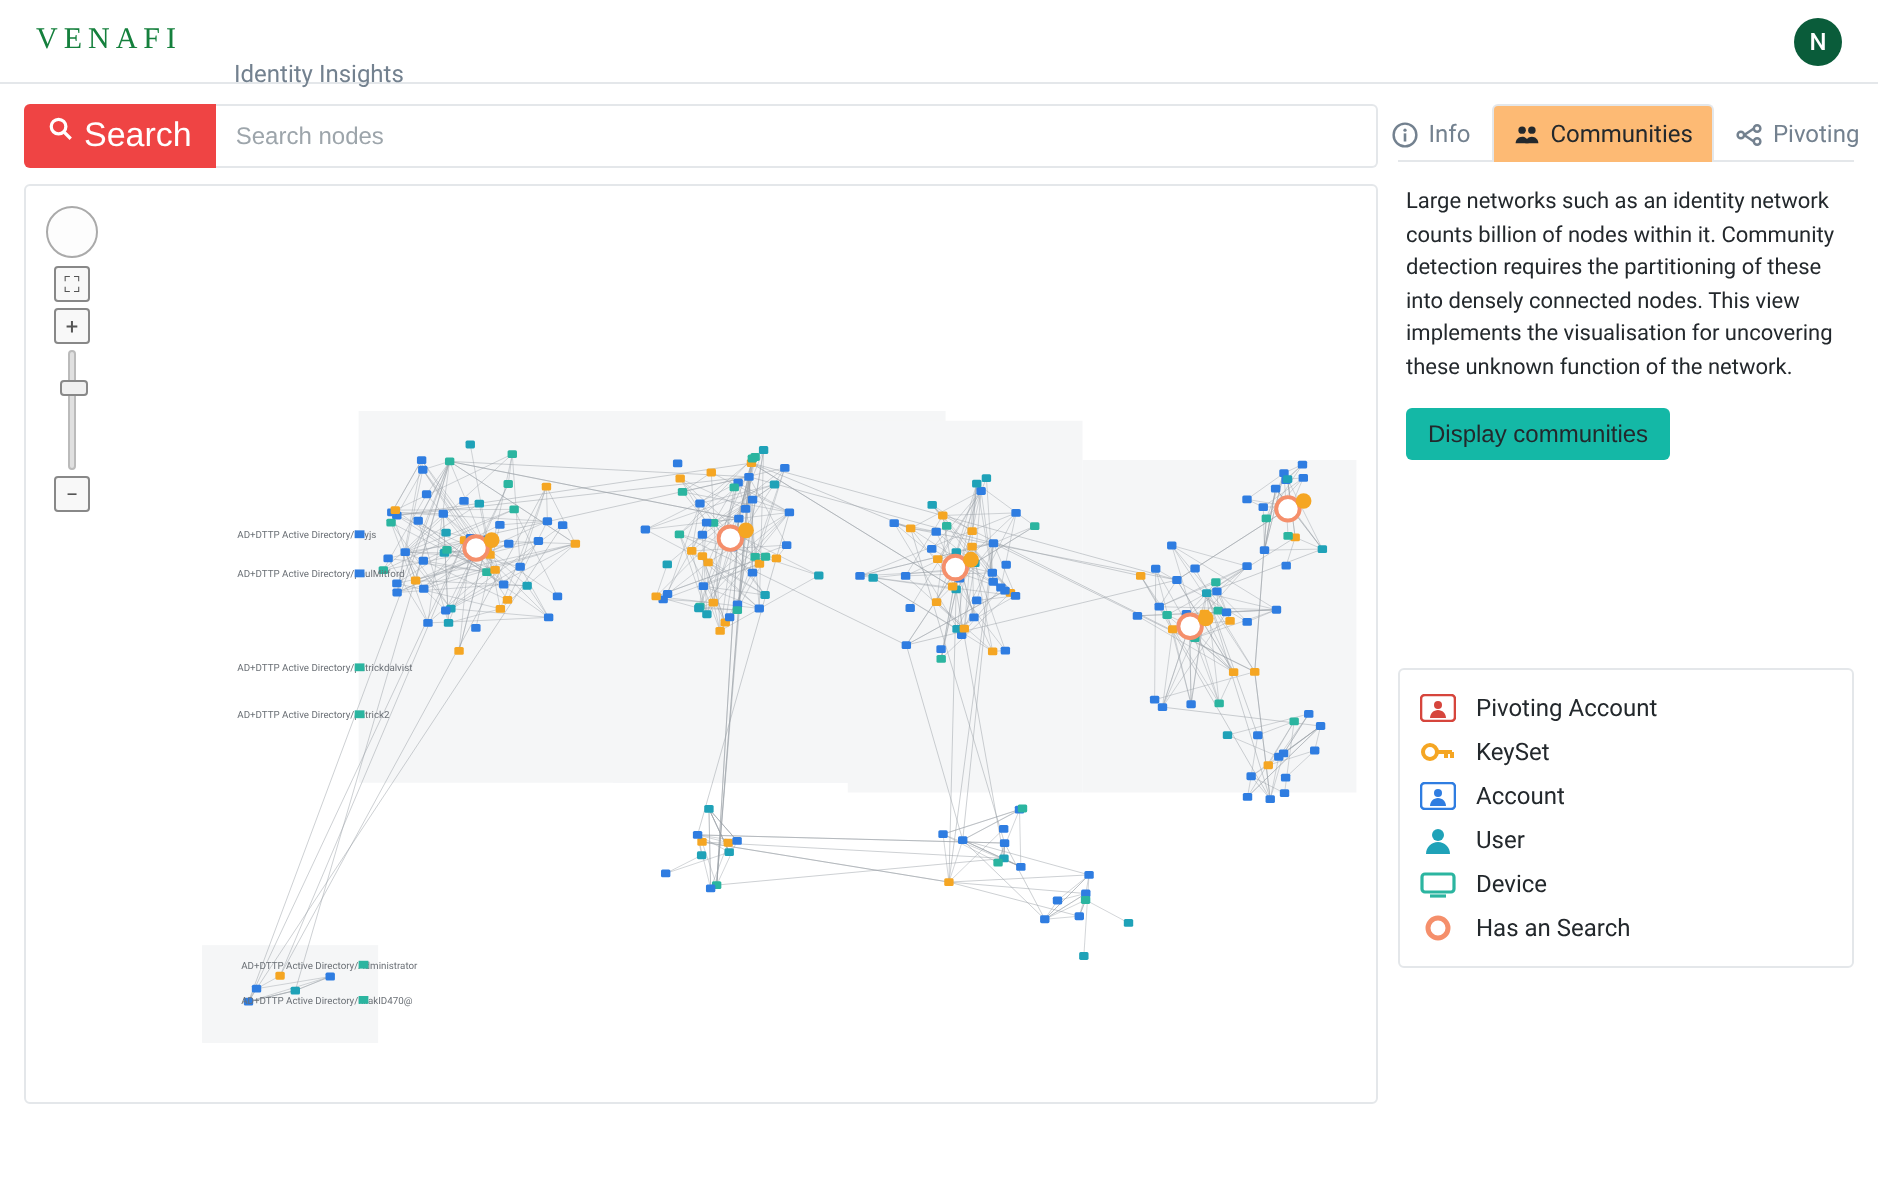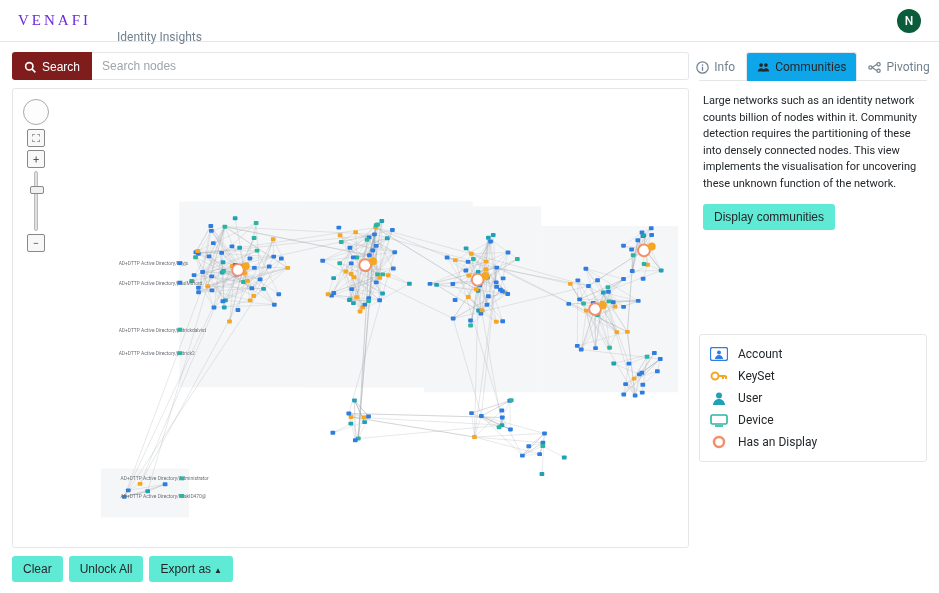--- a/index.html
+++ b/index.html
@@ -1,40 +1,40 @@
 <!DOCTYPE html>
 <html><head>
 <meta charset="utf-8">
 <style>
 * { box-sizing: border-box; margin: 0; padding: 0; }
 body { font-family: -apple-system, BlinkMacSystemFont, "Segoe UI", Roboto, sans-serif; font-size: 12px; color: #23282c; background: #fff; }
 .header { display: flex; align-items: center; padding: 8px 18px; border-bottom: 1px solid #e4e7ea; height: 42px; }
-.brand { font-family: Georgia, serif; font-weight: 500; letter-spacing: 3px; color: #6d28d9; font-size: 15px; }
+.brand { font-family: Georgia, serif; font-weight: 500; letter-spacing: 3px; color: #15803d; font-size: 15px; }
 .subtitle { margin-left: 26px; color: #73818f; font-size: 12px; margin-top: 32px; }
 .avatar { margin-left: auto; width: 24px; height: 24px; border-radius: 50%; background: #0a5c3a; color: #fff; display: flex; align-items: center; justify-content: center; font-size: 12px; font-weight: 500; }
 .content { display: flex; padding: 10px 12px 0; gap: 10px; }
 .left { flex: 1; min-width: 0; }
 .right { width: 228px; }
 .searchbar { display: flex; margin-bottom: 8px; }
-.search-btn { background: #7f1d1d; color: #fff; border: none; padding: 6px 12px; border-radius: 3px 0 0 3px; font-size: 12px; display: flex; align-items: flex-end; gap: 5px; cursor: pointer; }
+.search-btn { background: #ef4444; color: #fff; border: none; padding: 6px 12px; border-radius: 3px 0 0 3px; font-size: 17px; display: flex; align-items: flex-start; gap: 5px; cursor: pointer; }
 .search-input { flex: 1; border: 1px solid #e4e7ea; border-left: none; padding: 6px 10px; font-size: 12px; border-radius: 0 3px 3px 0; outline: none; color: #a21caf; }
 .search-input::placeholder { color: #9da5ab; }
 .canvas { position: relative; border: 1px solid #e4e7ea; border-radius: 3px; height: 460px; background: #fff; overflow: hidden; }
 .compass { position: absolute; top: 10px; left: 10px; width: 26px; height: 26px; border: 1px solid #aaa; border-radius: 50%; background: #fdfdfd; }
 .zoom { position: absolute; top: 40px; left: 14px; width: 18px; display: flex; flex-direction: column; align-items: center; }
 .zbtn { width: 18px; height: 18px; border: 1px solid #888; background: #f8f8f8; display: flex; align-items: center; justify-content: center; font-size: 11px; color: #555; cursor: pointer; border-radius: 2px; }
 .zslider { width: 4px; height: 60px; background: #e0e0e0; margin: 3px 0; border: 1px solid #bbb; border-radius: 2px; position: relative; }
 .zslider::after { content: ''; position: absolute; top: 14px; left: -5px; width: 12px; height: 6px; background: #f0f0f0; border: 1px solid #888; border-radius: 2px; }
 .graph-svg { position: absolute; inset: 0; }
 .actions { margin-top: 8px; display: flex; gap: 6px; }
-.btn { background: #5eead4; border: none; color: #23282c; padding: 6px 11px; border-radius: 3px; font-size: 12px; cursor: pointer; }
+.btn { background: #14b8a6; border: none; color: #23282c; padding: 6px 11px; border-radius: 3px; font-size: 12px; cursor: pointer; }
 .btn .caret { font-size: 8px; margin-left: 3px; }
 .tabs { display: flex; border-bottom: 1px solid #e4e7ea; justify-content: center; }
 .tab { padding: 7px 10px; color: #73818f; font-size: 12px; display: flex; align-items: center; gap: 5px; cursor: pointer; border: 1px solid transparent; border-bottom: none; margin-bottom: -1px; }
-.tab.active { color: #23282c; background: #0ea5e9; border-color: #e4e7ea; border-radius: 3px 3px 0 0; }
+.tab.active { color: #23282c; background: #fdba74; border-color: #e4e7ea; border-radius: 3px 3px 0 0; }
 .panel-text { padding: 12px 4px; font-size: 11px; line-height: 1.5; color: #23282c; }
 .legend { margin-top: 104px; border: 1px solid #e4e7ea; border-radius: 3px; padding: 8px 10px; background: #fff; }
 .legend-row { display: flex; align-items: center; gap: 10px; padding: 4px 0; font-size: 12px; }
 .licon { width: 18px; height: 14px; display: flex; align-items: center; justify-content: center; }
 .ico { width: 13px; height: 13px; display: inline-block; }
 </style>
 </head>
 <body>
 
 <div class="header">
@@ -891,25 +891,20 @@
           <rect x="168" y="244" width="5" height="4" fill="#2bb5a0"></rect>
           <text x="108" y="272" font-size="5" fill="#6b7076">AD+DTTP Active Directory/patrick2</text>
           <rect x="168" y="268" width="5" height="4" fill="#2bb5a0"></rect>
           <text x="110" y="400" font-size="5" fill="#6b7076">AD+DTTP Active Directory/Administrator</text>
           <rect x="170" y="396" width="5" height="4" fill="#2bb5a0"></rect>
           <text x="110" y="418" font-size="5" fill="#6b7076">AD+DTTP Active Directory/kilakID470@</text>
           <rect x="170" y="414" width="5" height="4" fill="#2bb5a0"></rect>
         </svg>
     </div>
 
-    <div class="actions">
-      <button class="btn">Clear</button>
-      <button class="btn">Unlock All</button>
-      <button class="btn"><span>Export as</span><span class="caret">▲</span></button>
-    </div>
   </div>
 
   <div class="right">
     <div class="tabs">
       <div class="tab">
         <svg class="ico" viewBox="0 0 16 16">
             <circle cx="8" cy="8" r="7" fill="none" stroke="#73818f" stroke-width="1.5"></circle>
             <circle cx="8" cy="5" r="1" fill="#73818f"></circle>
             <rect x="7.2" y="7" width="1.6" height="5" fill="#73818f"></rect>
           </svg>
@@ -935,37 +930,47 @@
         <span>Pivoting</span>
       </div>
     </div>
     <div class="panel-text">Large networks such as an identity network counts billion of nodes within it. Community detection requires the partitioning of these into densely connected nodes. This view implements the visualisation for uncovering these unknown function of the network.</div>
     <button class="btn" style="margin-left:4px">Display communities</button>
 
     <div class="legend">
       <div class="legend-row">
         <span class="licon">
             <svg width="18" height="14">
-              <rect x="0.5" y="0.5" width="17" height="13" rx="2" fill="#fff" stroke="#2f7de1" stroke-width="1.3"></rect>
-              <circle cx="9" cy="5.5" r="2" fill="#2f7de1"></circle>
-              <path d="M5 12c0-2.2 1.8-4 4-4s4 1.8 4 4" fill="#2f7de1"></path>
+              <rect x="0.5" y="0.5" width="17" height="13" rx="2" fill="#fff" stroke="#d6453c" stroke-width="1.3"></rect>
+              <circle cx="9" cy="5.5" r="2" fill="#d6453c"></circle>
+              <path d="M5 12c0-2.2 1.8-4 4-4s4 1.8 4 4" fill="#d6453c"></path>
             </svg>
           </span>
-        <span>Account</span>
+        <span>Pivoting Account</span>
       </div>
       <div class="legend-row">
         <span class="licon">
             <svg width="18" height="14">
               <circle cx="5" cy="7" r="3.5" fill="none" stroke="#f5a623" stroke-width="2"></circle>
               <line x1="8" y1="7" x2="16" y2="7" stroke="#f5a623" stroke-width="2"></line>
               <line x1="13" y1="7" x2="13" y2="10" stroke="#f5a623" stroke-width="2"></line>
               <line x1="16" y1="7" x2="16" y2="10" stroke="#f5a623" stroke-width="2"></line>
             </svg>
           </span>
         <span>KeySet</span>
+      </div>
+      <div class="legend-row">
+        <span class="licon">
+            <svg width="18" height="14">
+              <rect x="0.5" y="0.5" width="17" height="13" rx="2" fill="#fff" stroke="#2f7de1" stroke-width="1.3"></rect>
+              <circle cx="9" cy="5.5" r="2" fill="#2f7de1"></circle>
+              <path d="M5 12c0-2.2 1.8-4 4-4s4 1.8 4 4" fill="#2f7de1"></path>
+            </svg>
+          </span>
+        <span>Account</span>
       </div>
       <div class="legend-row">
         <span class="licon">
             <svg width="18" height="14" fill="#1fa2b8">
               <circle cx="9" cy="4.5" r="3"></circle>
               <path d="M3 14c0-3.3 2.7-6 6-6s6 2.7 6 6"></path>
             </svg>
           </span>
         <span>User</span>
       </div>
@@ -977,17 +982,17 @@
             </svg>
           </span>
         <span>Device</span>
       </div>
       <div class="legend-row">
         <span class="licon">
             <svg width="18" height="14">
               <circle cx="9" cy="7" r="5" fill="none" stroke="#f58f6b" stroke-width="2.5"></circle>
             </svg>
           </span>
-        <span>Has an Display</span>
+        <span>Has an Search</span>
       </div>
     </div>
   </div>
 </div>
 
 </body></html>

